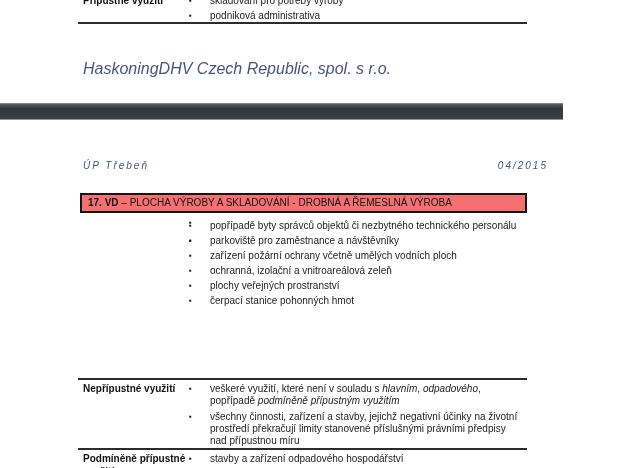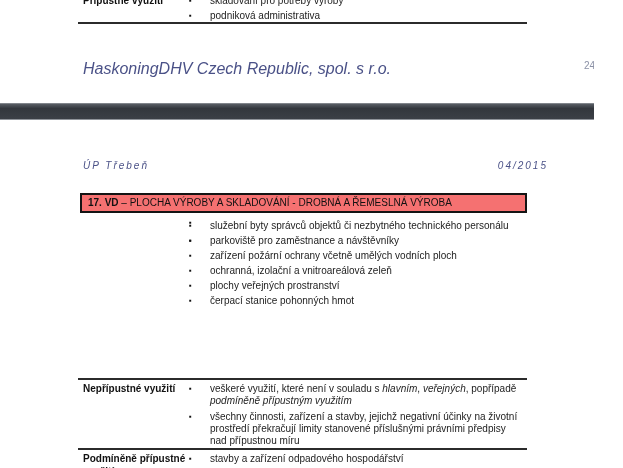--- a/index.html
+++ b/index.html
@@ -4,21 +4,20 @@
 <style>
   html,body{margin:0;padding:0;background:#ffffff;}
   #screen{
     position:relative;
     width:563px;height:468px;
     overflow:hidden;
     background:#ffffff;
     font-family:"Liberation Sans","DejaVu Sans",sans-serif;
     color:#1c1c1c;
     font-size:10px;
-    padding-left:31px;
   }
   .abs{position:absolute;}
 
   
   .t-label{font-weight:bold;color:#111;font-size:10px;line-height:12px;}
   ul.blist{list-style:none;margin:0;padding:0;width:337px;}
   ul.blist li{position:relative;padding-left:22px;line-height:12.5px;margin-bottom:2.5px;}
   ul.blist.tight li{line-height:12px;margin-bottom:4px;}
   ul.blist li .blt{position:absolute;left:1px;top:0;font-size:8px;line-height:12.5px;color:#111;}
   ul.blist li .blt::before{content:"▪";}
@@ -74,35 +73,35 @@
 
   <div class="abs header-left" style="left:83px;top:160px;">ÚP Třebeň</div>
   <div class="abs header-right" style="left:440px;top:160px;width:108px;">04/2015</div>
 
   <div class="banner">
     <span class="pfx">17. VD</span><span> – PLOCHA VÝROBY A SKLADOVÁNÍ - DROBNÁ A ŘEMESLNÁ VÝROBA</span>
   </div>
 
   <ul class="blist abs" style="left:188px;top:217px;">
     <li><span class="blt"></span></li>
-    <li><span class="blt"></span><span>služební byty správců objektů či nezbytného technického personálu</span></li>
+    <li><span class="blt"></span><span>popřípadě byty správců objektů či nezbytného technického personálu</span></li>
     <li><span class="blt"></span></li>
     <li><span class="blt"></span><span>parkoviště pro zaměstnance a návštěvníky</span></li>
     <li><span class="blt"></span><span>zařízení požární ochrany včetně umělých vodních ploch</span></li>
     <li><span class="blt"></span><span>ochranná, izolační a vnitroareálová zeleň</span></li>
     <li><span class="blt"></span><span>plochy veřejných prostranství</span></li>
     <li><span class="blt"></span><span>čerpací stanice pohonných hmot</span></li>
   </ul>
 
   <div class="hline" style="top:378px;height:2px;"></div>
 
   <div class="abs t-label" style="left:83px;top:383px;">Nepřípustné využití</div>
 
   <ul class="blist tight abs" style="left:188px;top:383px;">
-    <li><span class="blt"></span><span><span>veškeré využití, které není v souladu s </span><span class="it">hlavním</span><span>, </span><span class="it">veřejných</span><span>, popřípadě </span><span class="it">podmíněně přípustným využitím</span></span></li>
+    <li><span class="blt"></span><span><span>veškeré využití, které není v souladu s </span><span class="it">hlavním</span><span>, </span><span class="it">odpadového</span><span>, popřípadě </span><span class="it">podmíněně přípustným využitím</span></span></li>
     <li><span class="blt"></span><span>všechny činnosti, zařízení a stavby, jejichž negativní účinky na životní prostředí překračují limity stanovené příslušnými právními předpisy nad přípustnou míru</span></li>
   </ul>
 
   <div class="hline" style="top:448px;height:2px;"></div>
 
   <div class="abs t-label" style="left:83px;top:453px;">Podmíněně přípustné</div>
   <div class="abs t-label" style="left:83px;top:466px;">využití</div>
 
   <ul class="blist abs" style="left:188px;top:453px;">
     <li><span class="blt"></span><span>stavby a zařízení odpadového hospodářství</span></li>

